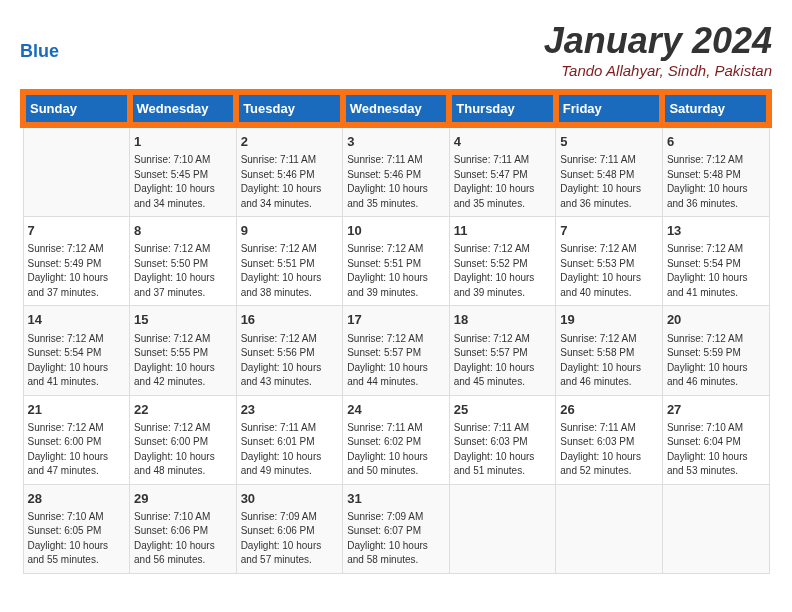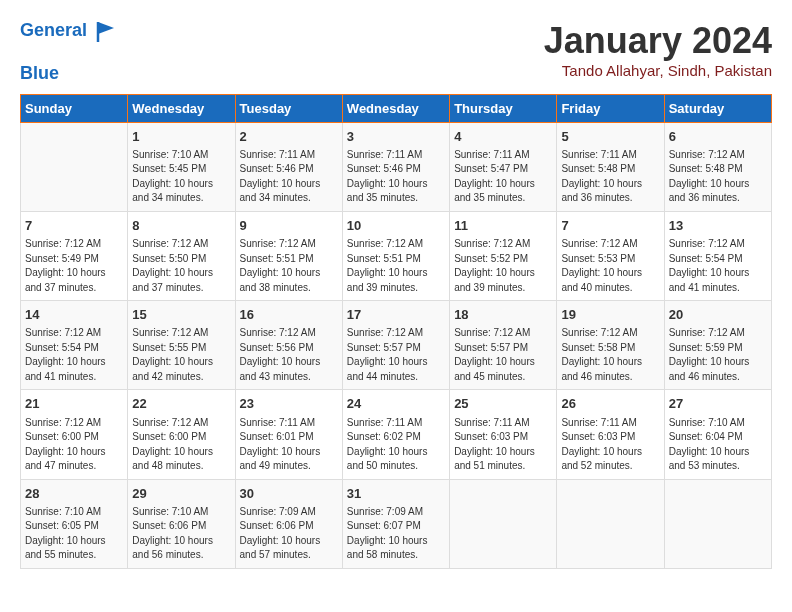--- a/index.html
+++ b/index.html
@@ -15,20 +15,21 @@
       justify-content: space-between;
       align-items: flex-start;
       margin-bottom: 10px;
     }
     .logo {
       display: flex;
       align-items: center;
     }
     .title-section {
       text-align: right;
+      font-style: italic;
     }
     .month-title {
       font-size: 36px;
       font-weight: bold;
       color: #333;
     }
     .location {
       font-size: 15px;
       color: #7f1d1d;
     }
@@ -39,21 +40,21 @@
     }
     thead tr {
       background-color: #1a6bbd;
       color: white;
     }
     thead th {
       padding: 6px 4px;
       text-align: left;
       font-size: 13px;
       font-weight: bold;
-      border: 1px solid #f97316;
+      border: 6px solid #f97316;
     }
     tbody tr {
       border-bottom: 1px solid #ccc;
     }
     tbody tr:nth-child(odd) {
       background-color: #f9f9f9;
     }
     tbody tr:nth-child(even) {
       background-color: #fff;
     }
@@ -75,30 +76,20 @@
       font-size: 10px;
       line-height: 1.45;
     }
   </style>
 </head>
 <body>
 
 <div class="header">
   <div class="logo">
     <div>
-      <div style="display:flex;align-items:center;">
-        <div style="font-size:18px;font-weight:bold;color:#333;line-height:1.1;">
-          <span style="color:#1a6bbd;">General</span>
-          <svg width="22" height="22" viewBox="0 0 22 22" style="vertical-align:middle;margin-left:2px;">
-            <polygon points="4,2 20,8 4,14" fill="#1a6bbd"></polygon>
-            <line x1="4" y1="2" x2="4" y2="22" stroke="#1a6bbd" stroke-width="2.5"></line>
-          </svg>
-        </div>
-        <div></div>
-      </div>
       <div style="font-size:18px;font-weight:bold;color:#1a6bbd;line-height:1.1;margin-top:22px;">Blue</div>
     </div>
   </div>
   <div class="title-section">
     <div class="month-title">January 2024</div>
     <div class="location">Tando Allahyar, Sindh, Pakistan</div>
   </div>
 </div>
 
 <table>

